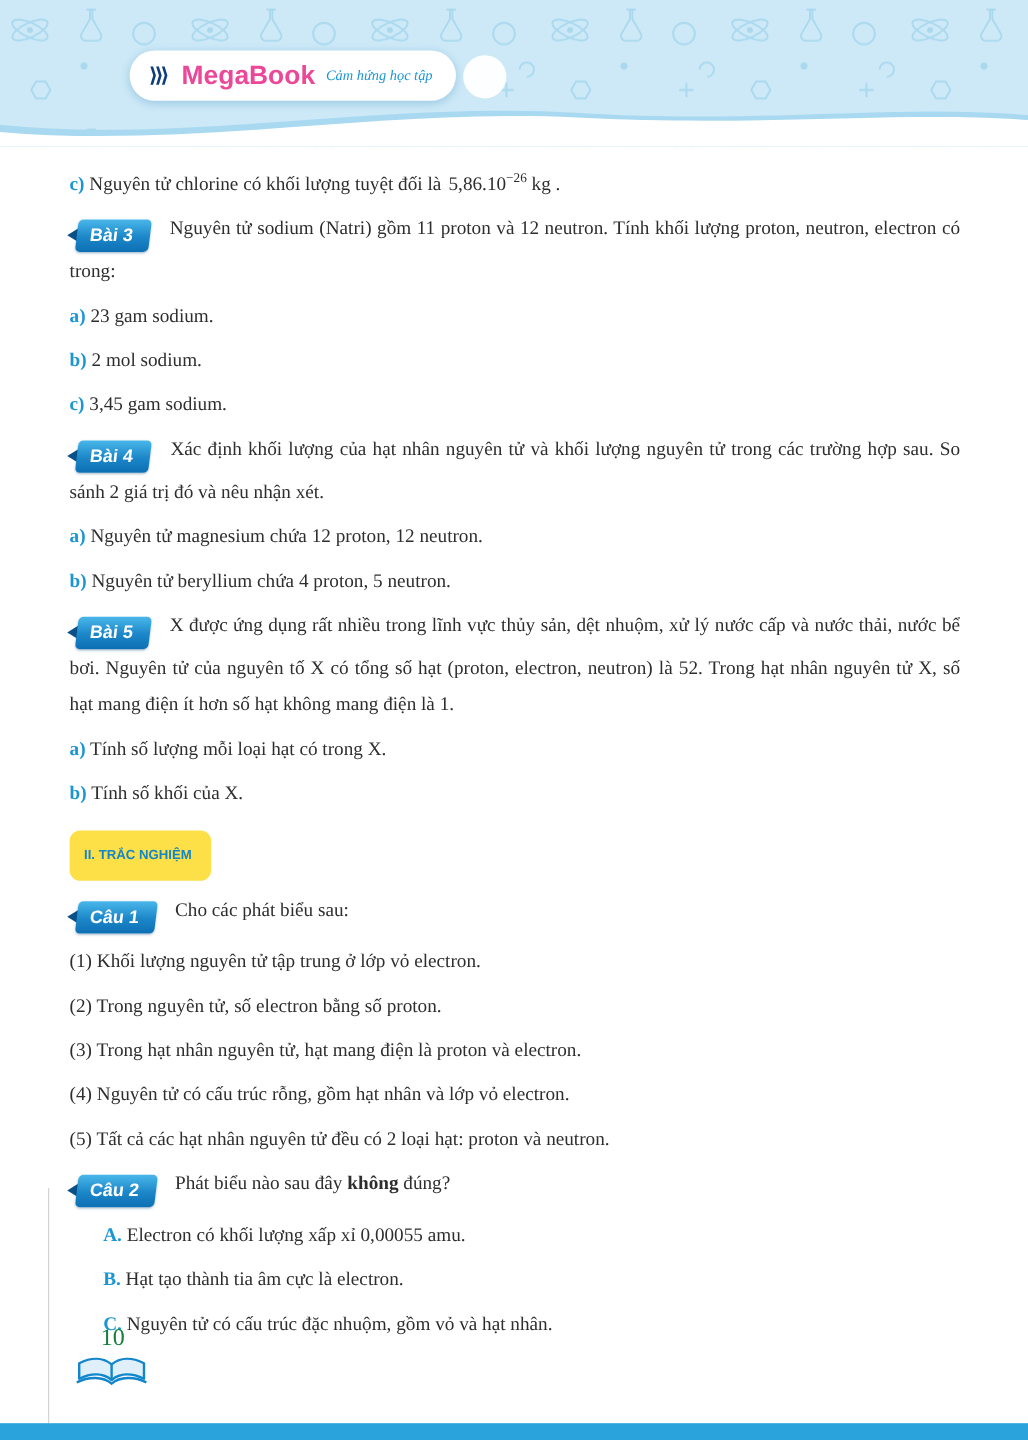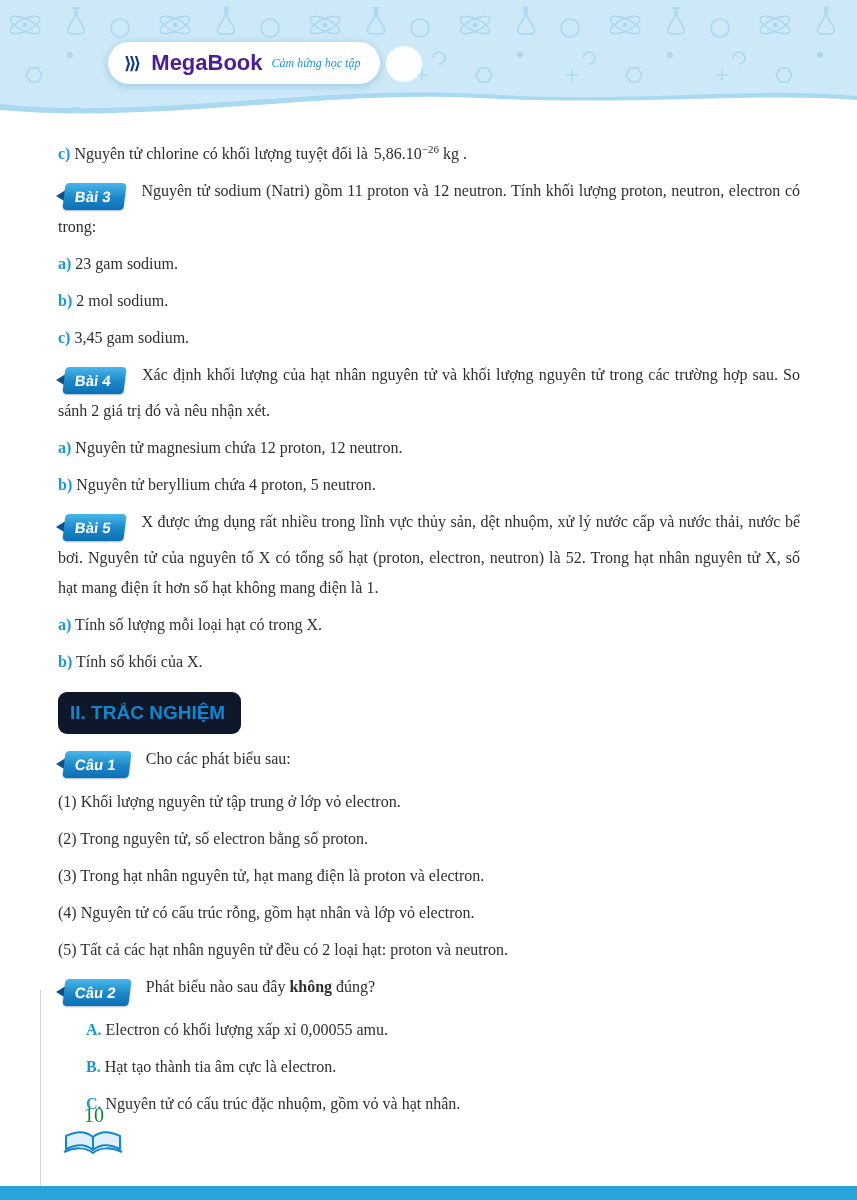--- a/index.html
+++ b/index.html
@@ -15,21 +15,21 @@
   .logo-pill {
     position:absolute; left:108px; top:42px; height:42px;
     background:#ffffff; border-radius:24px;
     display:flex; align-items:center; gap:9px; padding:0 20px 0 16px;
     box-shadow:0 2px 8px rgba(30,120,175,.30);
   }
   .chev {
     color:#0d3d7c; font-weight:bold; font-size:17px; letter-spacing:-3px;
     font-family:"DejaVu Sans", sans-serif; padding-right:4px;
   }
-  .logo-title { color:#4c1d95; font-weight:bold; font-size:22px; font-family:"Liberation Sans", sans-serif; }
+  .logo-title { color:#ec4899; font-weight:bold; font-size:22px; font-family:"Liberation Sans", sans-serif; }
   .logo-tagline { color:#1a96d5; font-style:italic; font-size:12px; font-family:"Liberation Serif", serif; white-space:nowrap; }
   .logo-dot { position:absolute; left:386px; top:46px; width:36px; height:36px; border-radius:50%; background:#ffffff; opacity:.95; }
 
   
   .content { position:relative; padding:12px 57px 0 58px; font-size:16px; line-height:30px; text-align:justify; }
   .item, .para { margin:0 0 7px 0; }
   .lbl { color:#1a96d5; font-weight:bold; }
   sup { font-size:11px; }
   .val { padding-left:2px; }
   b.bold-word { font-weight:bold; }
@@ -44,22 +44,22 @@
   .badge-body {
     display:inline-block;
     background:linear-gradient(180deg,#49b7ea 0%, #1b86c8 55%, #0d6fb4 100%);
     color:#ffffff; font-family:"Liberation Sans", sans-serif; font-weight:bold;
     font-size:15px; line-height:1; padding:6px 14px 6px 11px; border-radius:4px;
     transform:skewX(-7deg); box-shadow:0 1px 2px rgba(0,60,110,.35);
   }
 
   
   .section-head {
-    display:inline-block; background:#0f172a; color:#1286cc;
-    font-family:"Liberation Sans", sans-serif; font-weight:bold; font-size:19px;
+    display:inline-block; background:#fde047; color:#1286cc;
+    font-family:"Liberation Sans", sans-serif; font-weight:bold; font-size:11px;
     padding:6px 16px 6px 12px; border-radius:9px; margin:8px 0 10px 0;
   }
 
   
   .opts-row { display:flex; padding-left:28px; margin:0 0 7px 0; }
   .opt { width:154px; }
   .letter { color:#1a96d5; font-weight:bold; }
   .cau2-opt { padding-left:28px; margin:0 0 7px 0; }
 
   

